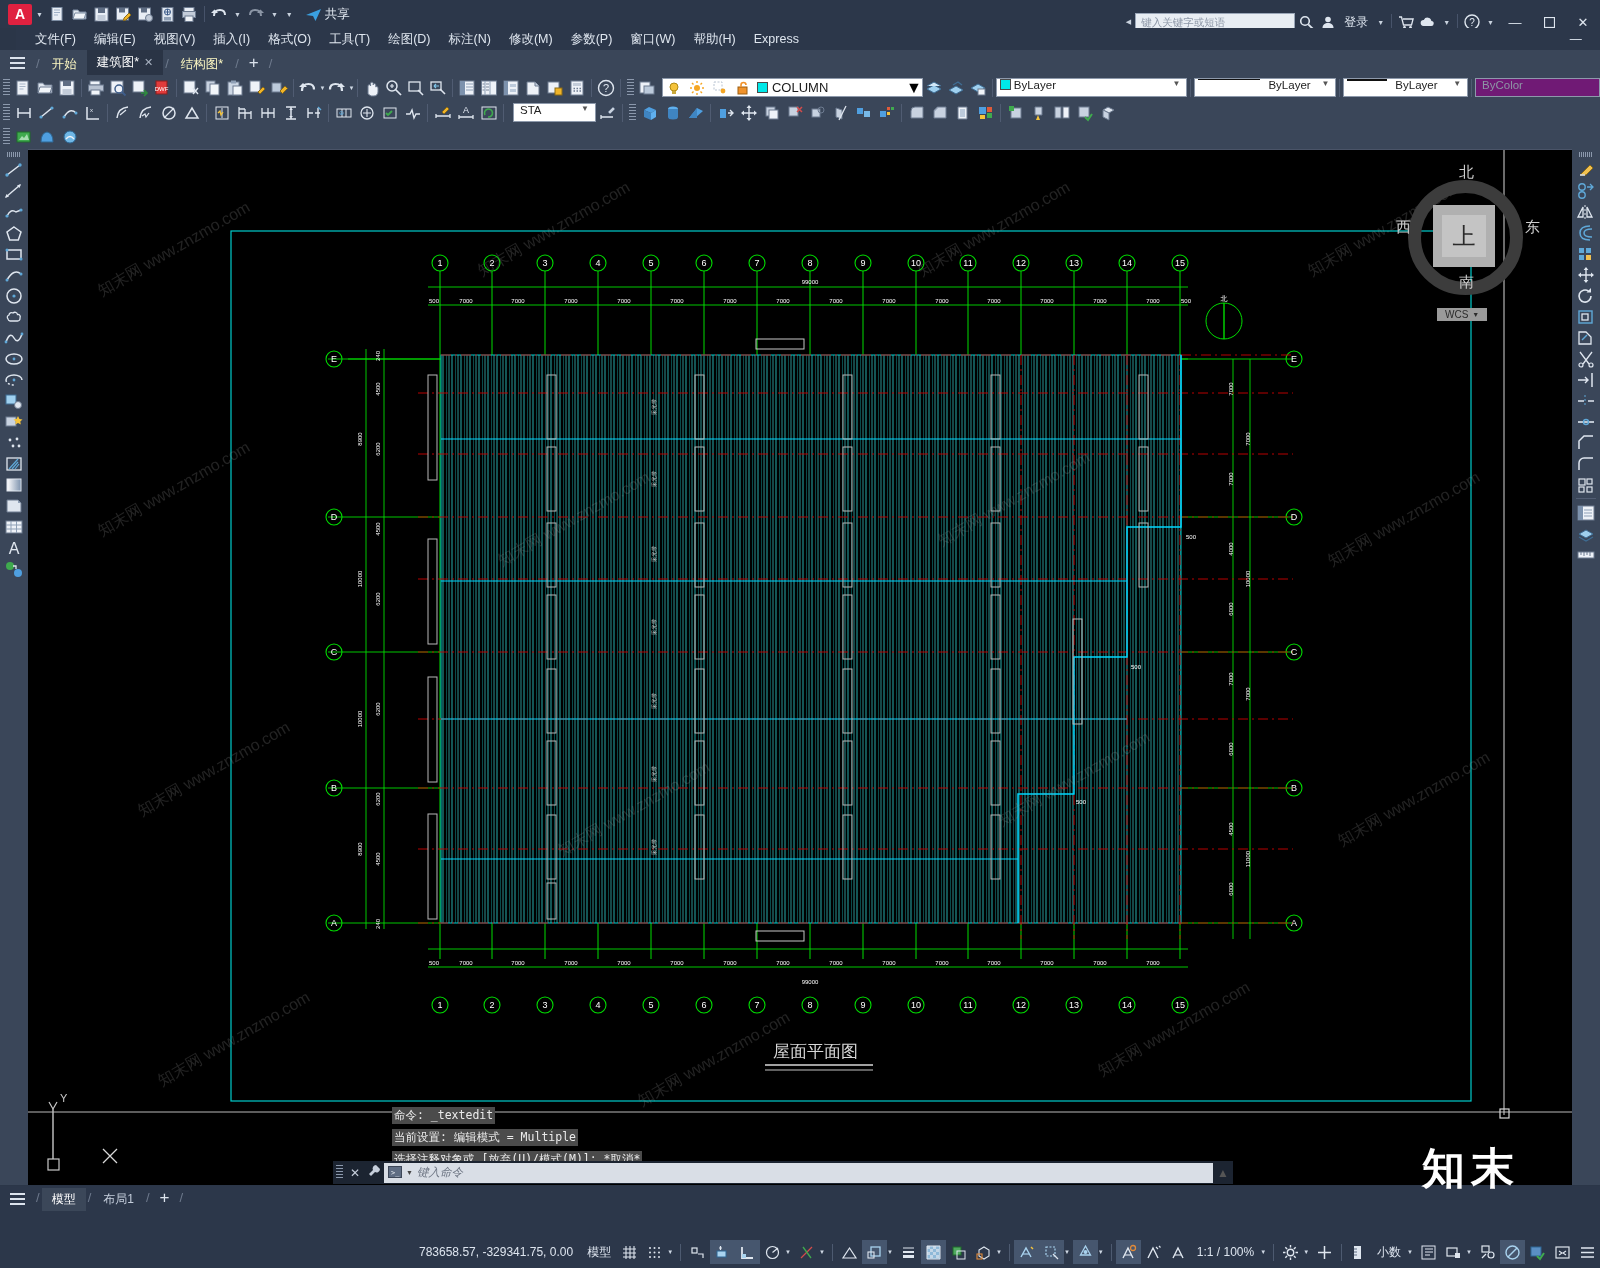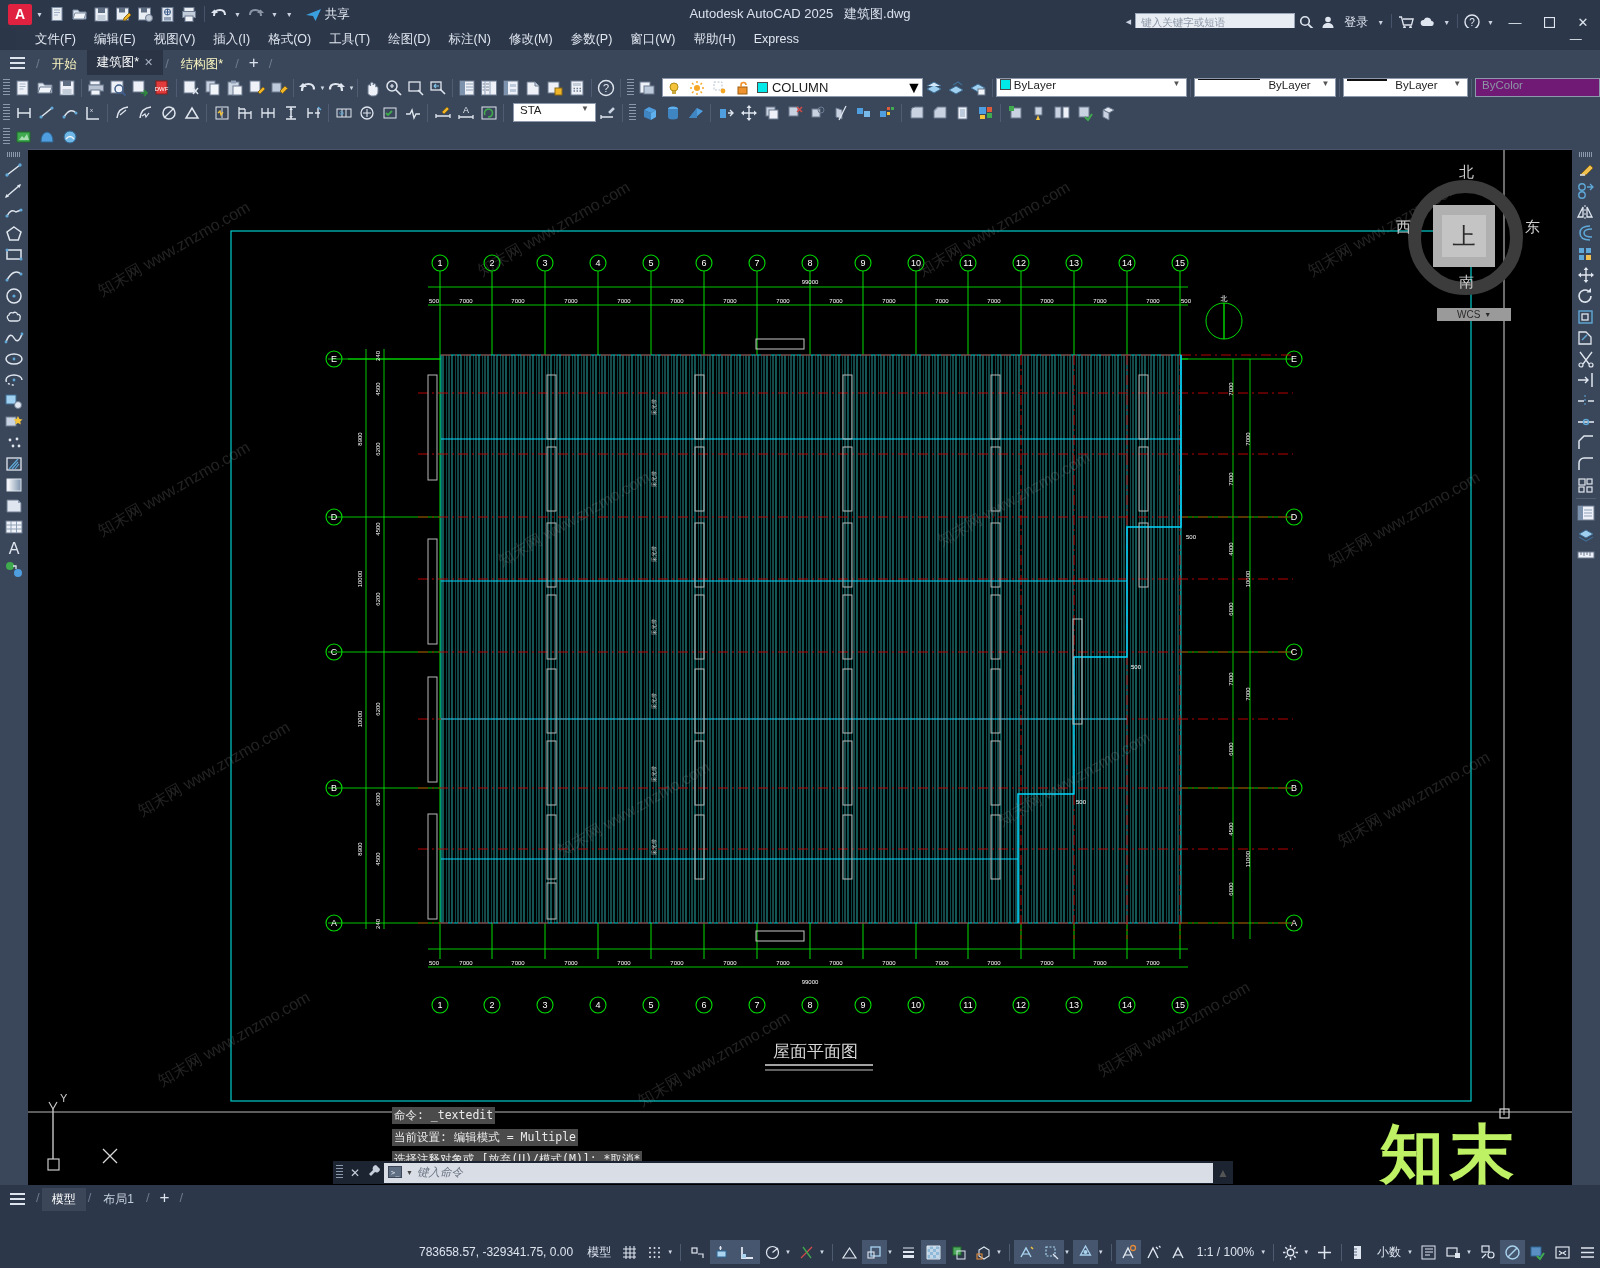--- a/index.html
+++ b/index.html
@@ -152,21 +152,21 @@
     position: absolute; left: 53px; top: 45px; width: 62px; height: 62px;
     background: #b0b0b0; display: flex; align-items: center; justify-content: center;
   }
   .vc-inner {
     width: 44px; height: 42px; background: #c4c4c4; color: #2a2a2a;
     font-size: 23px; display: flex; align-items: center; justify-content: center;
   }
   .vc-lbl { position: absolute; color: #cfcfcf; font-size: 15px; }
   .wcs {
     position: absolute; left: 57px; top: 148px; background: #9a9a9a; color: #2b2b2b;
-    font-size: 10px; padding: 1px 20px; display: flex; align-items: center; gap: 4px;
+    font-size: 10px; padding: 1px 8px; display: flex; align-items: center; gap: 4px;
   }
 
   
   .cmdhist { position: absolute; left: 392px; top: 1104px; font-family: "DejaVu Sans Mono", monospace; }
   .cmdline-txt {
     background: #4b4b4b; color: #ebebeb; font-size: 11.5px;
     padding: 1px 2px; margin-bottom: 2px; display: inline-block;
     font-family: "DejaVu Sans Mono", monospace; white-space: pre;
   }
   .cmdinput-wrap {
@@ -211,22 +211,22 @@
   .ssep { width: 1px; height: 17px; background: #4d5a70; margin: 0 4px; }
   .scaret { font-size: 6px; color: #cfd8e4; padding-right: 3px; }
 
   
   .wm {
     position: absolute; color: rgba(160,160,160,0.22); font-size: 16px;
     pointer-events: none; user-select: none; white-space: nowrap;
     transform: rotate(-30deg); font-family: "Liberation Sans", sans-serif;
   }
   .wm-logo {
-    position: absolute; right: 80px; bottom: 70px; color: #bef264;
-    font-size: 64px; font-weight: bold; letter-spacing: 6px;
+    position: absolute; right: 80px; bottom: 70px; color: #ffffff;
+    font-size: 43px; font-weight: bold; letter-spacing: 6px;
     font-family: "Liberation Sans", sans-serif;
   }
   .wm-id {
     position: absolute; right: 10px; bottom: 44px; color: #ffffff;
     font-size: 33px; font-weight: bold; font-family: "Liberation Sans", sans-serif;
   }
   .canvas-border-t { position:absolute; left:0; top:0; width:1544px; height:1px; background:#4a5468; }
 </style>
 </head>
 <body>
@@ -303,23 +303,20 @@
     <span class="caret">▼</span>
     <span class="caret">▼</span>
 
     <div class="share-btn">
       <svg width="17" height="15">
           <path d="M1 8l15-6-5.5 12-2.5-5z" fill="#3aa0e0"></path>
         </svg>
       <span>共享</span>
     </div>
 
-    <div class="titlebar-title">
-      <span>Autodesk AutoCAD 2025</span>&nbsp;&nbsp;&nbsp;<span>建筑图.dwg</span>
-    </div>
 
     <div class="tb-right">
       <span class="caret">◀</span>
       <div class="searchbox">键入关键字或短语</div>
       <div class="qat-icon">
           <svg width="15" height="15">
             <circle cx="6" cy="6" r="4.3" fill="none" stroke="#dfe6ef" stroke-width="1.6"></circle>
             <path d="M9.3 9.3L14 14" stroke="#dfe6ef" stroke-width="1.8"></path>
           </svg>
         </div>

